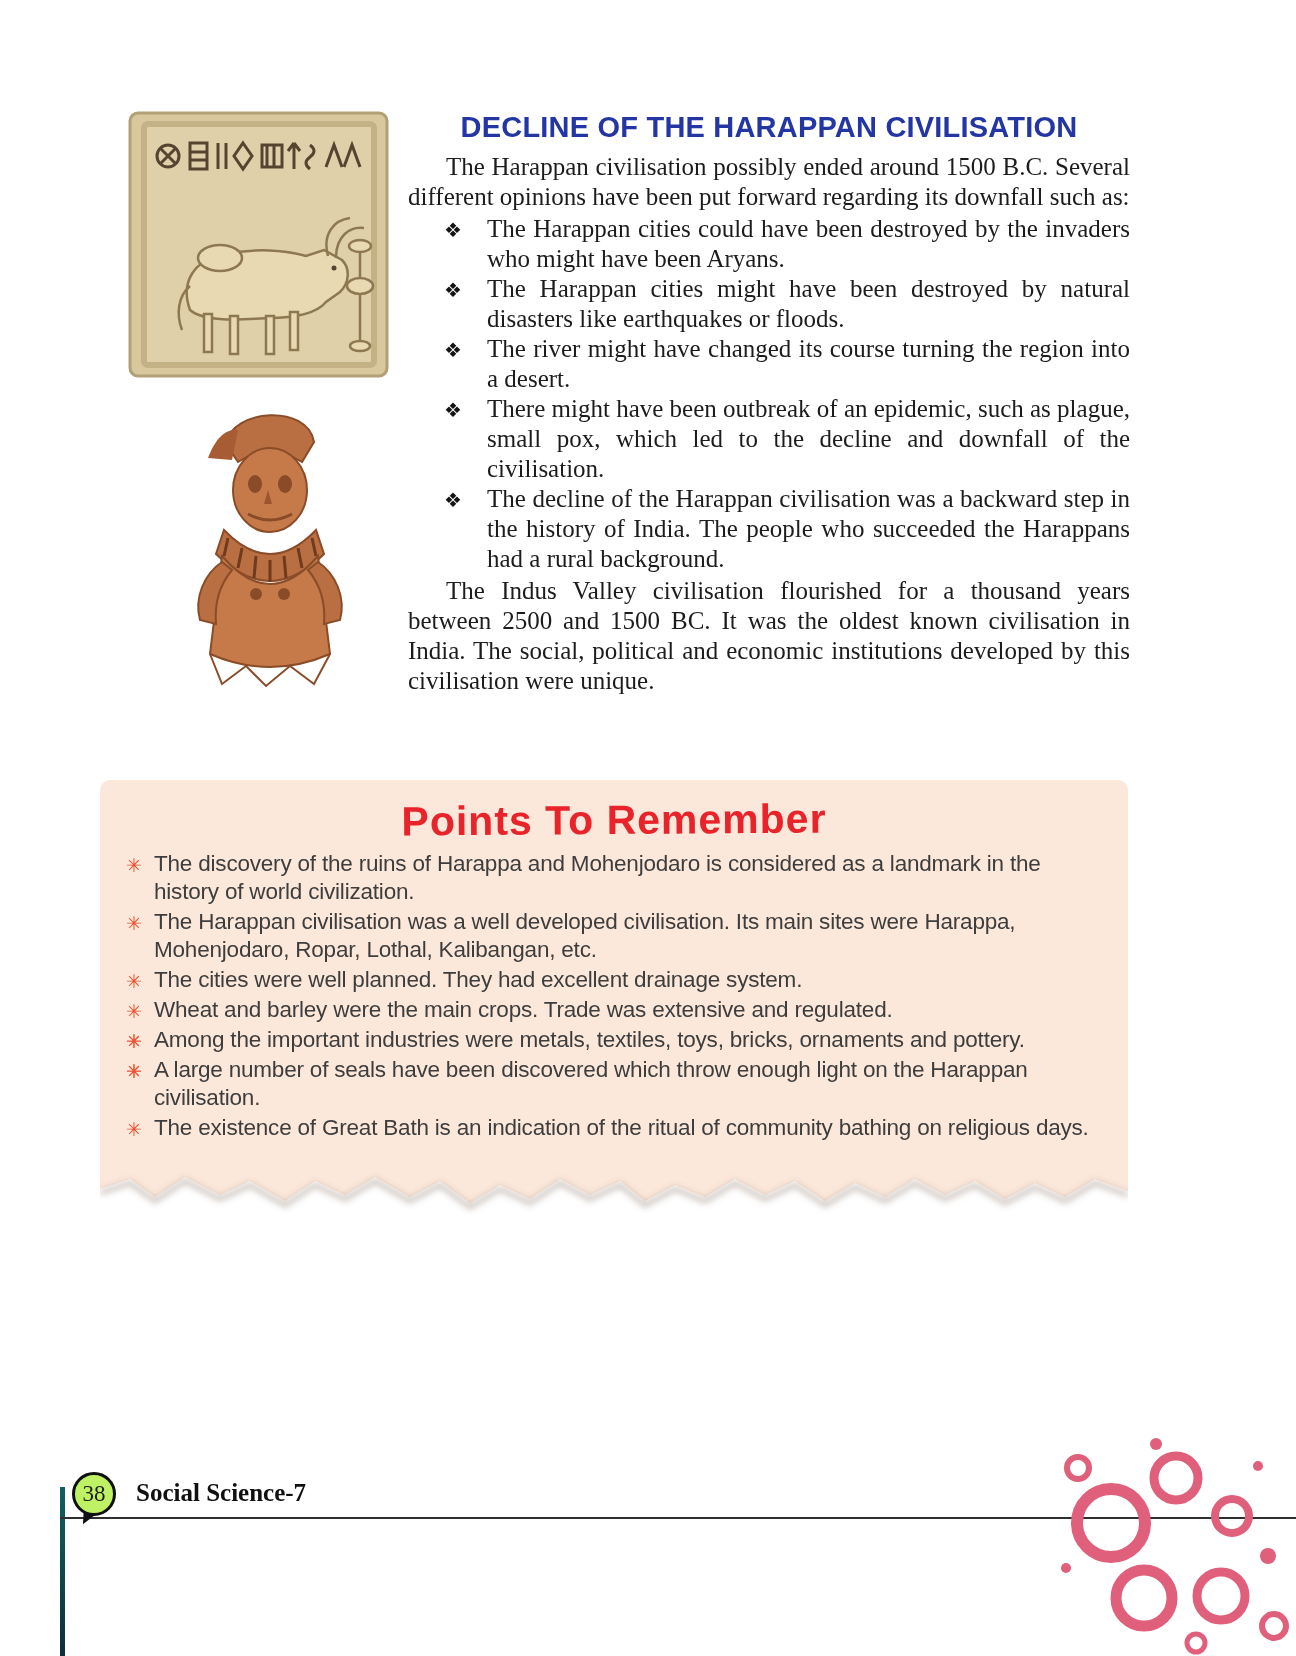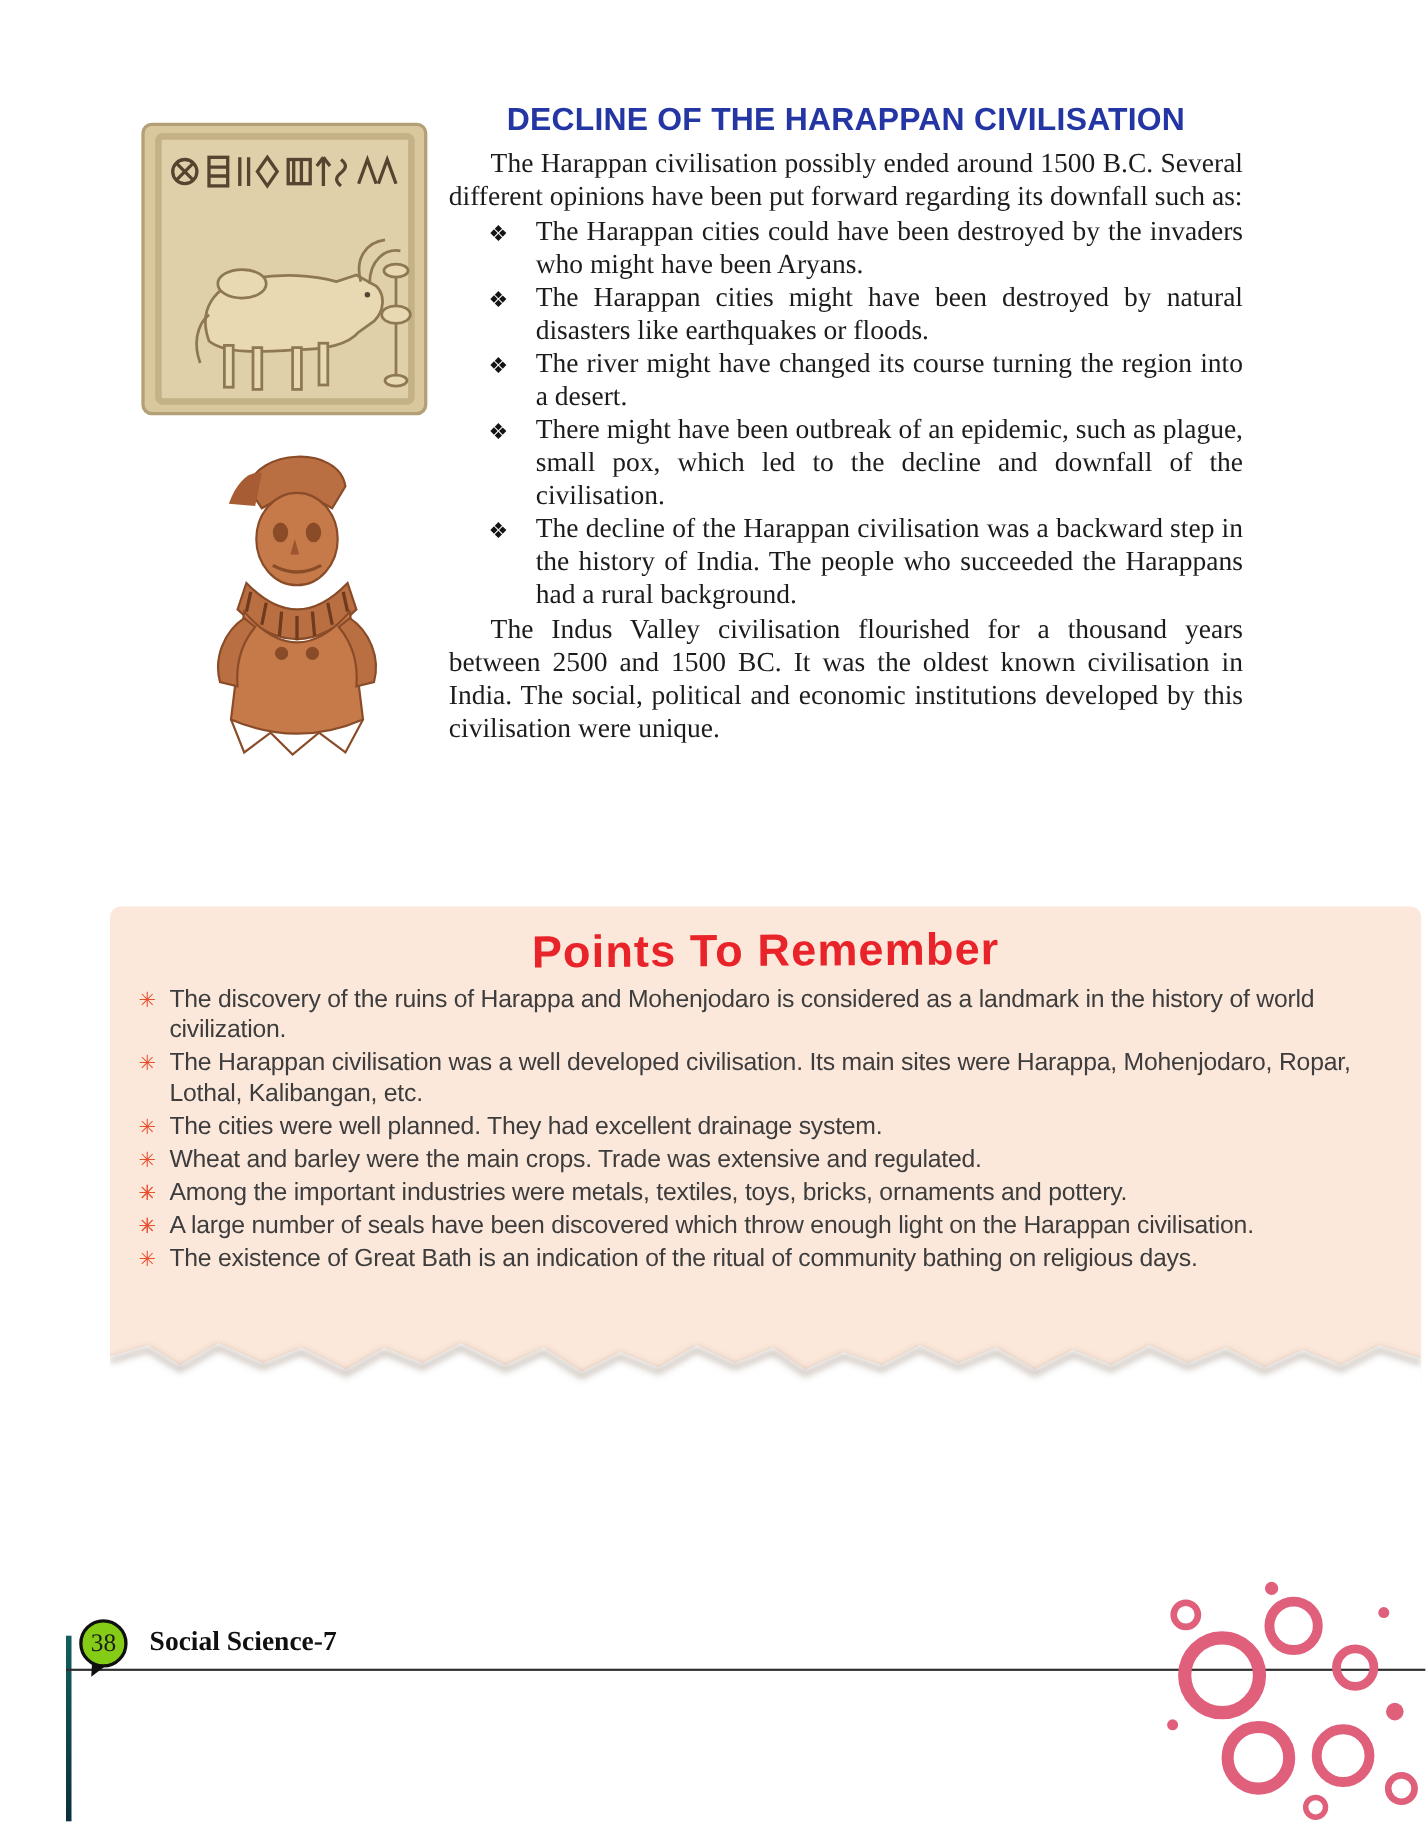--- a/index.html
+++ b/index.html
@@ -13,37 +13,37 @@
     overflow: hidden;
   }
   figure { margin: 0; }
   svg { display: block; }
 
   
   .seal-figure { position: absolute; left: 128px; top: 110px; width: 262px; height: 270px; }
   .figurine-figure { position: absolute; left: 168px; top: 398px; width: 204px; height: 292px; }
 
   
-  .article { position: absolute; left: 408px; top: 92px; width: 722px; }
+  .article { position: absolute; left: 408px; top: 110px; width: 722px; }
   .article-heading {
     font-family: "Liberation Sans", sans-serif;
     font-weight: bold; font-size: 29px; line-height: 34px;
     color: #2336a4; text-align: center; margin: 0 0 8px 0; letter-spacing: 0.2px;
   }
   .para { font-size: 25px; line-height: 30px; text-align: justify; text-indent: 38px; margin: 0; }
   .reasons { list-style: none; margin: 2px 0; padding: 0; }
   .reasons li { position: relative; padding-left: 79px; font-size: 25px; line-height: 30px; text-align: justify; }
   .reasons .marker {
     position: absolute; left: 36px; top: 1px;
     font-family: "DejaVu Sans", sans-serif; font-size: 20px; color: #141414;
   }
 
   
   .points-panel {
-    position: absolute; left: 100px; top: 824px; width: 1192px; height: 440px;
+    position: absolute; left: 100px; top: 780px; width: 1028px; height: 440px;
     background: #fce8db; border-radius: 10px 10px 0 0;
   }
   .points-title {
     font-family: "Liberation Sans", sans-serif; font-weight: bold;
     font-size: 41px; line-height: 48px; color: #e8232a;
     text-align: center; margin: 16px 0 0 0; letter-spacing: 1px;
     transform: rotate(-0.4deg);
   }
   .points-list { list-style: none; margin: 6px 0 0 0; padding: 0 22px 0 24px; }
   .points-list li {
@@ -57,21 +57,21 @@
     color: #e8502e; font-size: 19px; font-family: "DejaVu Sans", sans-serif;
   }
   .torn-edge { position: absolute; left: 0; bottom: -1px; width: 100%; height: 72px; }
 
   
   .footer-rule { position: absolute; left: 60px; top: 1517px; width: 1236px; height: 2px; background: #2f2f2f; z-index: 1; }
   .left-bar { position: absolute; left: 60px; top: 1487px; width: 5px; height: 169px;
     background: linear-gradient(180deg, #11605e 0%, #0c2f3c 100%); }
   .page-badge {
     position: absolute; left: 72px; top: 1472px; width: 44px; height: 44px;
-    border: 3px solid #101010; border-radius: 50%; background: #84cc16;
+    border: 3px solid #101010; border-radius: 50%; background: #bef264;
     display: flex; align-items: center; justify-content: center;
     font-size: 23px; font-family: "Liberation Serif", serif; z-index: 3;
   }
   .badge-tail {
     position: absolute; left: 80px; top: 1512px; width: 0; height: 0;
     border-left: 6px solid transparent; border-right: 6px solid transparent;
     border-top: 13px solid #101010; transform: rotate(28deg); z-index: 2;
   }
   .book-title {
     position: absolute; left: 136px; top: 1479px;

